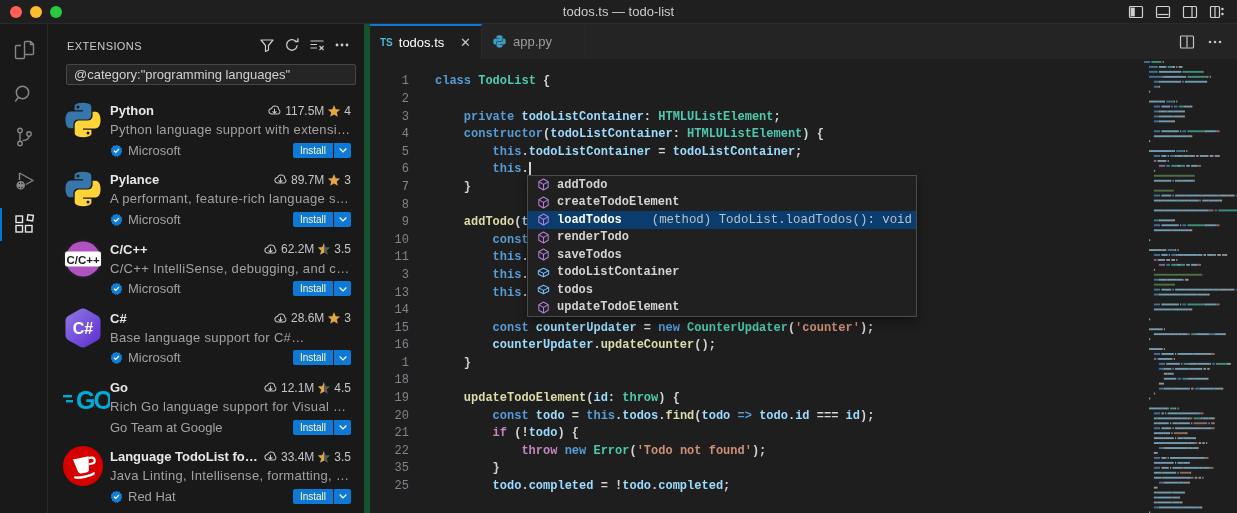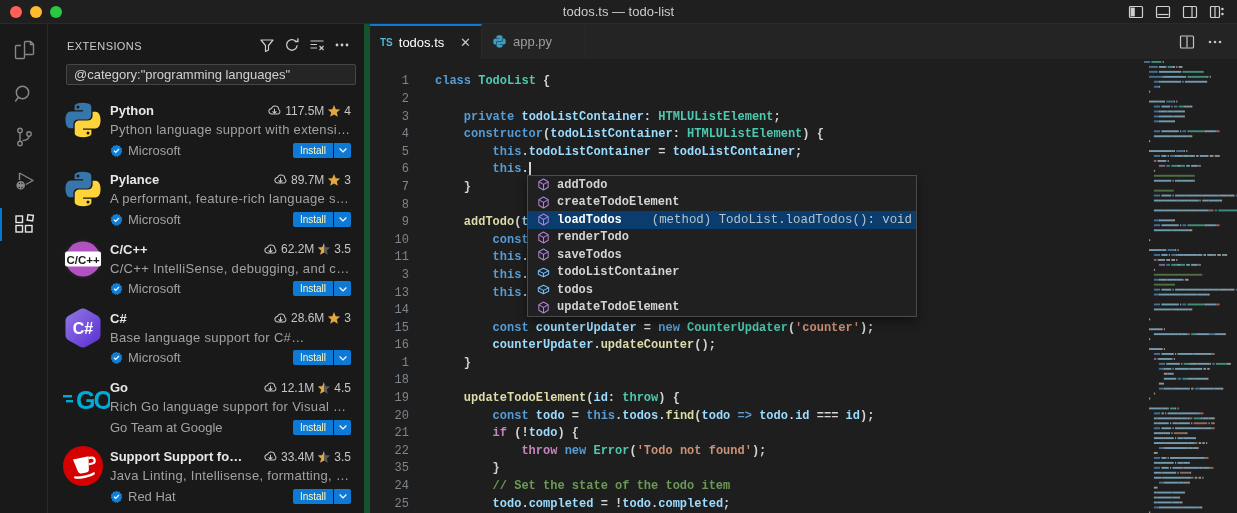--- a/index.html
+++ b/index.html
@@ -354,21 +354,21 @@
 <div class="eicon"><svg width="42" height="42" viewBox="0 0 42 42">
 <circle cx="21" cy="21" r="20" fill="#d50000"></circle>
 <g transform="rotate(-12 21 21)">
 <path d="M12.5 12.5h16l-2.4 12.8a3.2 3.2 0 0 1-3.1 2.7h-5a3.2 3.2 0 0 1-3.1-2.7Z" fill="#fff"></path>
 <path d="M28 14.5h2.6a3 3 0 0 1 0 6h-3.4" fill="none" stroke="#fff" stroke-width="2.2"></path>
 <path d="M11 30.5c3 1.8 16 1.8 19 0" stroke="#fff" stroke-width="2.4" fill="none" stroke-linecap="round"></path>
 </g>
             </svg></div>
 <div class="ebody">
   <div class="el1">
-              <span class="ename">Support Support fo…</span>
+              <span class="ename">Language TodoList fo…</span>
               <span class="emeta">
                 <svg width="15" height="15" viewBox="0 0 16 16" fill="none" stroke="#c5c5c5" stroke-width="1.1">
                   <path d="M12.6 7.1a4 4 0 0 0-7.8-1.2A3 3 0 0 0 2 8.8a2.9 2.9 0 0 0 2.9 2.9h6.9a2.5 2.5 0 0 0 .8-4.6z"></path>
                   <path d="M8 6.5v4M6.3 9.2 8 10.9l1.7-1.7" stroke-linecap="round"></path>
                 </svg>
                 <span class="edl">33.4M</span>
                 <svg width="14" height="14" viewBox="0 0 16 16">
                   <path d="M8 1.2 10 5.9l5 .4-3.8 3.3 1.2 4.9L8 11.9l-4.4 2.6 1.2-4.9L1 6.3l5-.4Z" fill="#5a5a5a"></path>
                   <path d="M8 1.2 8 11.9l-4.4 2.6 1.2-4.9L1 6.3l5-.4Z" fill="#e3a73f"></path>
                 </svg>
@@ -436,21 +436,20 @@
 <div class="cl"><span class="ln">14</span><span class="ct"></span></div>
 <div class="cl"><span class="ln">15</span><span class="ct"><span style="color:#d4d4d4">        </span><span style="color:#569cd6">const</span><span style="color:#d4d4d4"> </span><span style="color:#9cdcfe">counterUpdater</span><span style="color:#d4d4d4"> = </span><span style="color:#569cd6">new</span><span style="color:#d4d4d4"> </span><span style="color:#4ec9b0">CounterUpdater</span><span style="color:#d4d4d4">(</span><span style="color:#ce9178">'counter'</span><span style="color:#d4d4d4">);</span></span></div>
 <div class="cl"><span class="ln">16</span><span class="ct"><span style="color:#d4d4d4">        </span><span style="color:#9cdcfe">counterUpdater</span><span style="color:#d4d4d4">.</span><span style="color:#dcdcaa">updateCounter</span><span style="color:#d4d4d4">();</span></span></div>
 <div class="cl"><span class="ln">1</span><span class="ct"><span style="color:#d4d4d4">    }</span></span></div>
 <div class="cl"><span class="ln">18</span><span class="ct"></span></div>
 <div class="cl"><span class="ln">19</span><span class="ct"><span style="color:#d4d4d4">    </span><span style="color:#dcdcaa">updateTodoElement</span><span style="color:#d4d4d4">(</span><span style="color:#9cdcfe">id</span><span style="color:#d4d4d4">: </span><span style="color:#4ec9b0">throw</span><span style="color:#d4d4d4">) {</span></span></div>
 <div class="cl"><span class="ln">20</span><span class="ct"><span style="color:#d4d4d4">        </span><span style="color:#569cd6">const</span><span style="color:#d4d4d4"> </span><span style="color:#9cdcfe">todo</span><span style="color:#d4d4d4"> = </span><span style="color:#569cd6">this</span><span style="color:#d4d4d4">.</span><span style="color:#9cdcfe">todos</span><span style="color:#d4d4d4">.</span><span style="color:#dcdcaa">find</span><span style="color:#d4d4d4">(</span><span style="color:#9cdcfe">todo</span><span style="color:#d4d4d4"> </span><span style="color:#569cd6">=&gt;</span><span style="color:#d4d4d4"> </span><span style="color:#9cdcfe">todo</span><span style="color:#d4d4d4">.</span><span style="color:#9cdcfe">id</span><span style="color:#d4d4d4"> === </span><span style="color:#9cdcfe">id</span><span style="color:#d4d4d4">);</span></span></div>
 <div class="cl"><span class="ln">21</span><span class="ct"><span style="color:#d4d4d4">        </span><span style="color:#c586c0">if</span><span style="color:#d4d4d4"> (!</span><span style="color:#9cdcfe">todo</span><span style="color:#d4d4d4">) {</span></span></div>
 <div class="cl"><span class="ln">22</span><span class="ct"><span style="color:#d4d4d4">            </span><span style="color:#c586c0">throw</span><span style="color:#d4d4d4"> </span><span style="color:#569cd6">new</span><span style="color:#d4d4d4"> </span><span style="color:#4ec9b0">Error</span><span style="color:#d4d4d4">(</span><span style="color:#ce9178">'Todo not found'</span><span style="color:#d4d4d4">);</span></span></div>
 <div class="cl"><span class="ln">35</span><span class="ct"><span style="color:#d4d4d4">        }</span></span></div>
-<div class="cl"><span class="ln">24</span><span class="ct"><span style="color:#d4d4d4">        </span><span style="color:#6a9955">// Set the state of the todo item</span></span></div>
 <div class="cl"><span class="ln">25</span><span class="ct"><span style="color:#d4d4d4">        </span><span style="color:#9cdcfe">todo</span><span style="color:#d4d4d4">.</span><span style="color:#9cdcfe">completed</span><span style="color:#d4d4d4"> = !</span><span style="color:#9cdcfe">todo</span><span style="color:#d4d4d4">.</span><span style="color:#9cdcfe">completed</span><span style="color:#d4d4d4">;</span></span></div>
       </div>
       <div class="cursor"></div>
       <div class="suggest">
           <div class="srow">
             <svg class="sic" viewBox="0 0 16 16">
               <path d="M8 2.2 13 5v6L8 13.8 3 11V5Z" fill="none" stroke="#b180d7" stroke-width="1.1" stroke-linejoin="round"></path>
               <path d="M3.2 5.2 8 7.9l4.8-2.7M8 7.9V13.6" fill="none" stroke="#b180d7" stroke-width="1.1"></path>
             </svg>
             <span class="slbl">addTodo</span>

